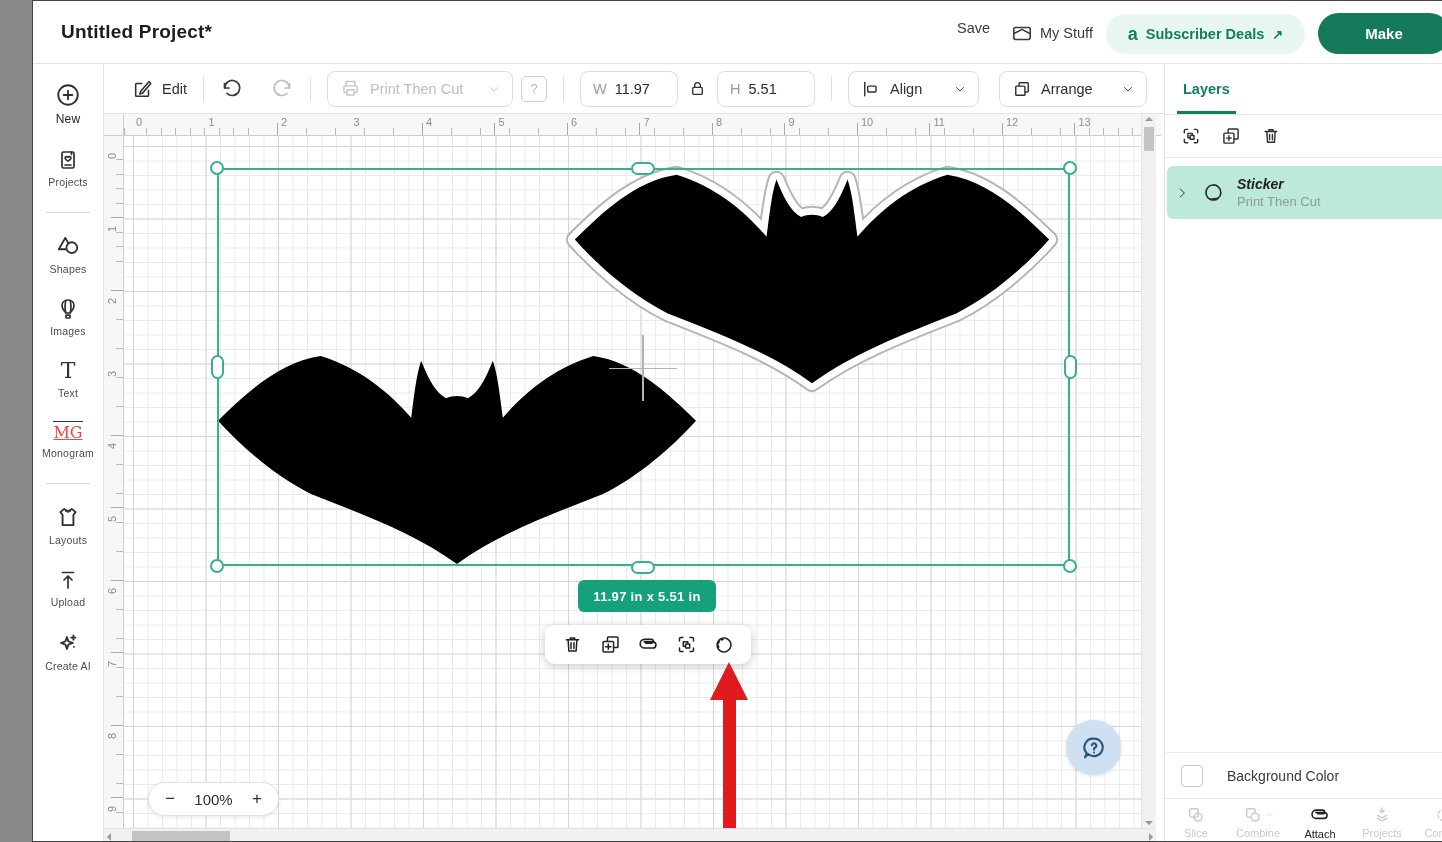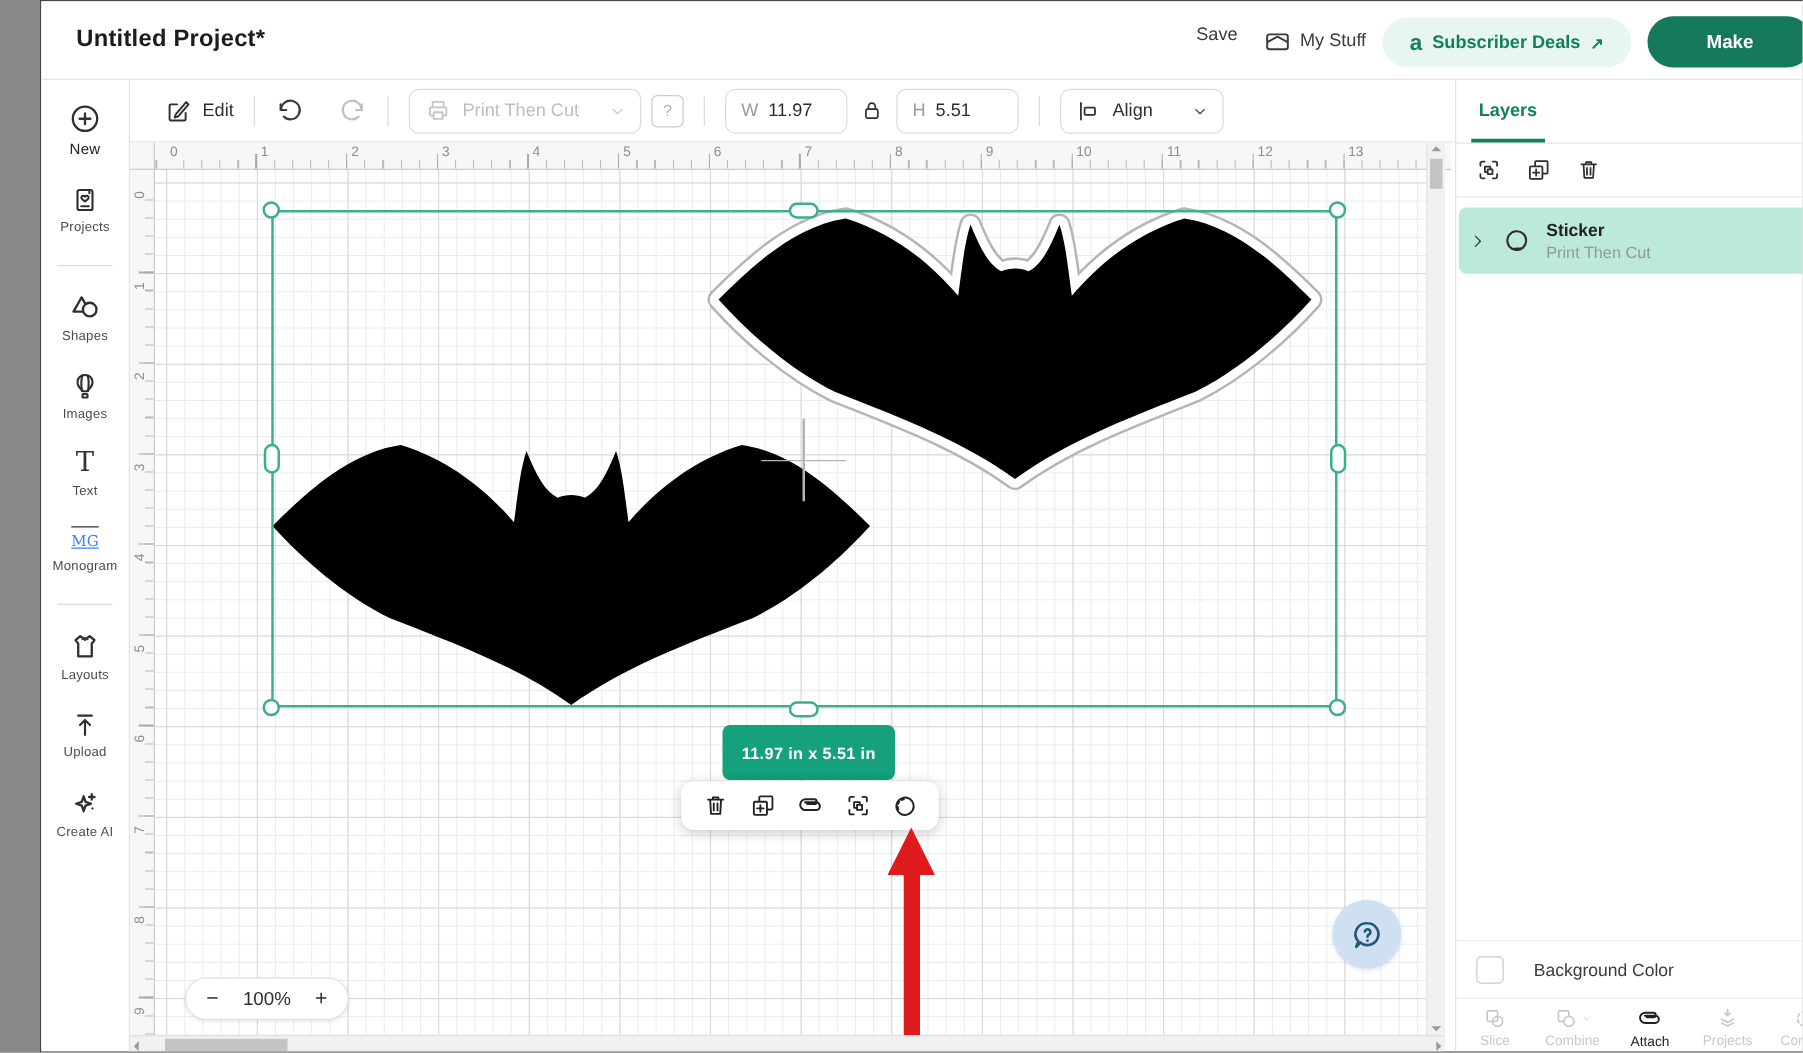--- a/index.html
+++ b/index.html
@@ -76,21 +76,21 @@
   .sarrow{position:absolute;width:0;height:0;border:4px solid transparent;}
 
   
   #selection{left:184px;top:167px;width:853px;height:398px;border:2px solid #3bae92;pointer-events:none;}
   .handle{position:absolute;background:#fff;border:2px solid #3bae92;cursor:pointer;}
   .hcirc{width:14px;height:14px;border-radius:50%;}
   .hpillh{width:24px;height:13px;border-radius:7px;}
   .hpillv{width:13px;height:24px;border-radius:7px;}
   #crosshair .l{position:absolute;background:#b3b3b3;}
 
-  #sizelabel{left:545px;top:579px;width:138px;height:44px;background:#14a17c;border-radius:6px;color:#fff;
+  #sizelabel{left:545px;top:579px;width:138px;height:32px;background:#14a17c;border-radius:6px;color:#fff;
              font-size:13px;font-weight:700;display:flex;align-items:center;justify-content:center;letter-spacing:.3px;}
   #floatbar{left:512px;top:624px;width:206px;height:39px;background:#fff;border-radius:10px;
             box-shadow:0 2px 10px rgba(0,0,0,.22);display:flex;align-items:center;justify-content:space-around;padding:0 8px;}
   #floatbar .fico{color:#222;cursor:pointer;display:flex;align-items:center;justify-content:center;width:30px;height:30px;}
 
   #redarrow{pointer-events:none;}
   #redarrow .shaft{position:absolute;left:690px;top:698px;width:13px;height:131px;background:#e01b1e;}
   #redarrow .head{position:absolute;left:677px;top:661px;width:0;height:0;
      border-left:19.5px solid transparent;border-right:19.5px solid transparent;border-bottom:38px solid #e01b1e;}
 
@@ -107,21 +107,21 @@
   .ptab.active{color:#12805f;font-weight:700;}
   .ptab.active::after{content:"";position:absolute;left:-6px;right:-6px;bottom:0;height:3px;background:#12805f;}
   #pclose{position:absolute;right:16px;top:14px;width:22px;height:22px;color:#333;cursor:pointer;display:flex;align-items:center;justify-content:center;font-size:17px;}
   #ptools{position:absolute;left:0;top:50px;width:100%;height:44px;border-bottom:1px solid #e9e9e9;display:flex;align-items:center;gap:20px;padding-left:16px;box-sizing:border-box;}
   .ptool{color:#2e2e2e;cursor:pointer;}
   #playerlist{position:absolute;left:0;top:94px;width:292px;padding:8px 2px 0 2px;box-sizing:border-box;}
   .layer-row{background:#bde9da;border-radius:6px;margin:0 0 4px 0;height:53px;display:flex;align-items:center;cursor:pointer;position:relative;}
   .layer-chev{width:30px;display:flex;justify-content:center;color:#333;}
   .layer-ic{width:34px;display:flex;justify-content:center;color:#2e2e2e;}
   .layer-txt{margin-left:6px;}
-  .layer-name{font-size:14px;font-weight:700;color:#222;}
+  .layer-name{font-size:14px;font-weight:700;color:#222;font-style:italic;}
   .layer-op{font-size:13px;color:#8f9b96;margin-top:2px;}
   #plistscroll{position:absolute;right:2px;top:94px;width:14px;height:596px;background:#fafafa;}
   #plistscroll .up,#plistscroll .dn{position:absolute;left:3px;color:#b5b5b5;font-size:9px;}
   #bgcolor{position:absolute;left:0;top:688px;width:100%;height:46px;border-top:1px solid #eee;display:flex;align-items:center;gap:24px;padding-left:16px;box-sizing:border-box;}
   #bgcheck{width:20px;height:20px;border:1.5px solid #c9c9c9;border-radius:4px;background:#fff;cursor:pointer;}
   #bglabel{font-size:14px;color:#3a3a3a;}
   #pactions{position:absolute;left:0;top:734px;width:100%;height:45px;border-top:1px solid #e9e9e9;display:flex;}
   .paction{flex:1;display:flex;flex-direction:column;align-items:center;justify-content:center;gap:2px;cursor:pointer;}
   .paction .plbl{font-size:11px;}
   .paction.disabled{color:#c9c9c9;}
@@ -202,21 +202,21 @@
             <rect x="10" y="18.2" width="4" height="2.8" rx=".5"></rect>
           </svg>
         </span>
       <span class="lbl">Images</span>
     </div>
     <div class="side-item">
       <span class="serif" style="font-size:22px;line-height:24px;color:#333;">T</span>
       <span class="lbl">Text</span>
     </div>
     <div class="side-item">
-      <span class="serif" style="font-size:12px;line-height:20px;color:#3b82f6;border-top:1.5px solid #333;padding-top:1px;text-decoration:underline;">MG</span>
+      <span class="serif" style="font-size:16px;line-height:20px;color:#ef4444;border-top:1.5px solid #333;padding-top:1px;text-decoration:underline;">MG</span>
       <span class="lbl">Monogram</span>
     </div>
     <div class="side-div"></div>
     <div class="side-item">
       <span>
           <svg class="ico" width="26" height="26" viewBox="0 0 24 24">
             <path d="M8.5 4.5 5 7.5l2 2.6V19.5h10V10.1l2-2.6-3.5-3-1.3 1a3.6 3.6 0 0 1-4.4 0z"></path>
             <path d="M10.2 6.8h.01M12 7.3h.01M13.8 6.8h.01" stroke-dasharray=".1 2"></path>
           </svg>
         </span>
@@ -302,20 +302,36 @@
     <div class="tdiv"></div>
     <div class="dropdown" style="width:105px;justify-content:space-between;">
       <span style="display:flex;align-items:center;gap:9px;">
         <span>
             <svg class="ico" width="20" height="20" viewBox="0 0 24 24">
               <path d="M4.5 4v16"></path>
               <rect x="8" y="8.5" width="10" height="7" rx="1"></rect>
             </svg>
           </span>
         <span>Align</span>
+      </span>
+      <span class="chev">
+          <svg class="ico" width="12" height="12" viewBox="0 0 24 24" stroke-width="2.4">
+            <path d="M5 9l7 7 7-7"></path>
+          </svg>
+        </span>
+    </div>
+    <div class="dropdown" style="width:122px;justify-content:space-between;margin-left:20px;">
+      <span style="display:flex;align-items:center;gap:9px;">
+        <span>
+            <svg class="ico" width="20" height="20" viewBox="0 0 24 24">
+              <rect x="8.5" y="4.5" width="11" height="11" rx="1"></rect>
+              <rect x="4.5" y="8.5" width="11" height="11" rx="1" fill="#fff"></rect>
+            </svg>
+          </span>
+        <span>Arrange</span>
       </span>
       <span class="chev">
           <svg class="ico" width="12" height="12" viewBox="0 0 24 24" stroke-width="2.4">
             <path d="M5 9l7 7 7-7"></path>
           </svg>
         </span>
     </div>
   </div>
 
   <div id="canvas" class="abs">

